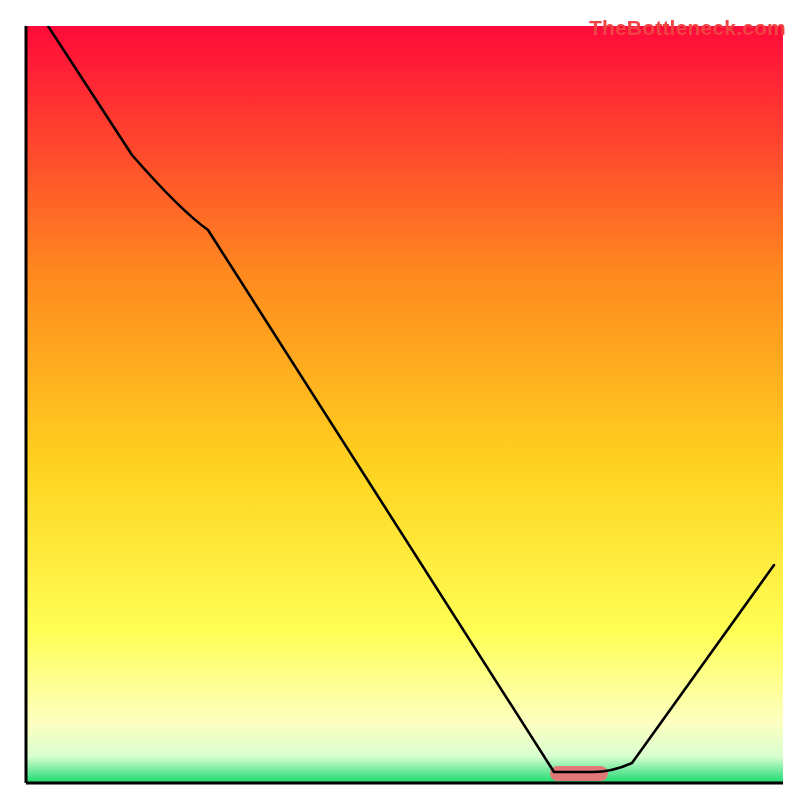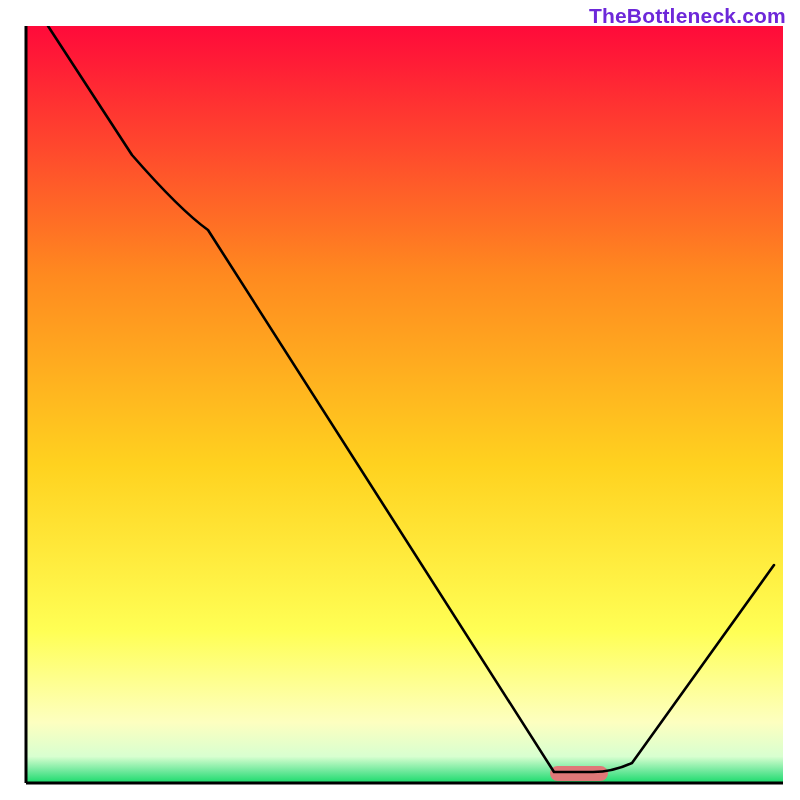--- a/index.html
+++ b/index.html
@@ -10,26 +10,26 @@
     overflow: hidden;
     background: #ffffff;
   }
   .canvas {
     position: relative;
     width: 800px;
     height: 800px;
   }
   .watermark {
     position: absolute;
-    top: 4px;
+    top: 16px;
     right: 14px;
     font-family: Arial, Helvetica, sans-serif;
     font-size: 21px;
     letter-spacing: 0.2px;
-    color: #6d28d9;
+    color: #ef4444;
     font-weight: 600;
   }
   svg {
     position: absolute;
     top: 0;
     left: 0;
   }
 </style>
 </head>
 <body>

